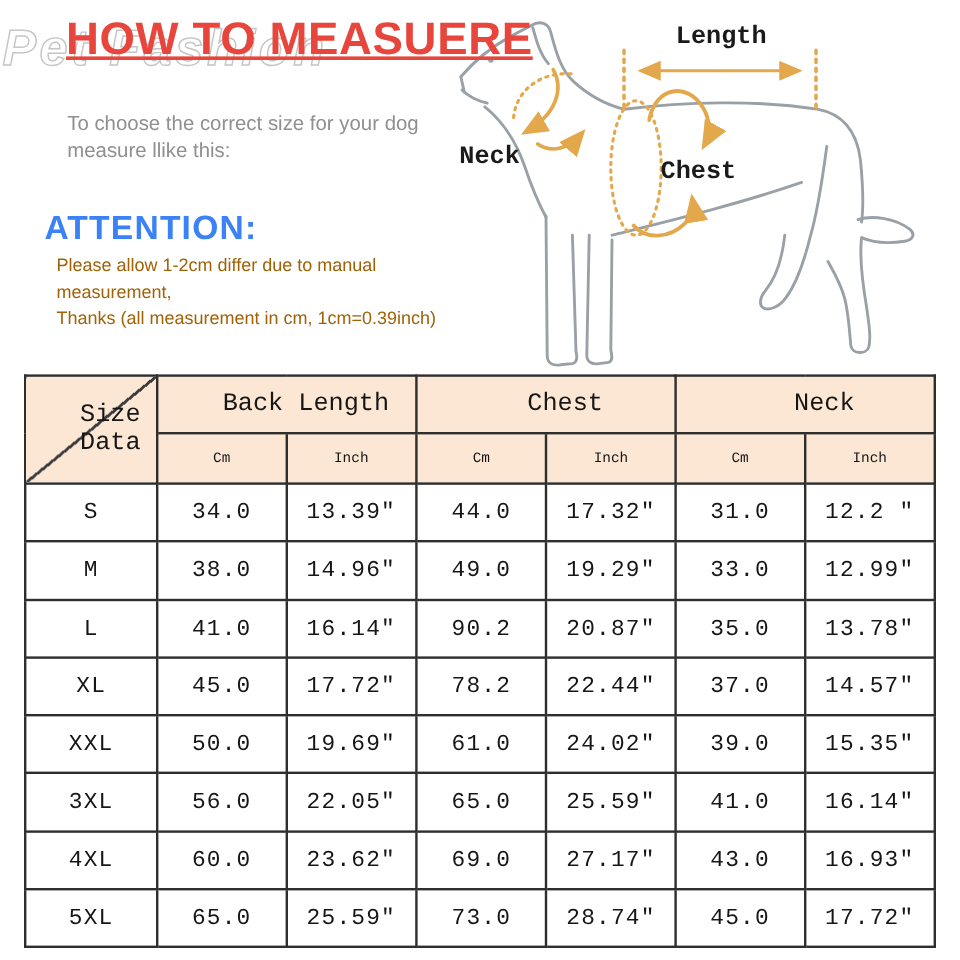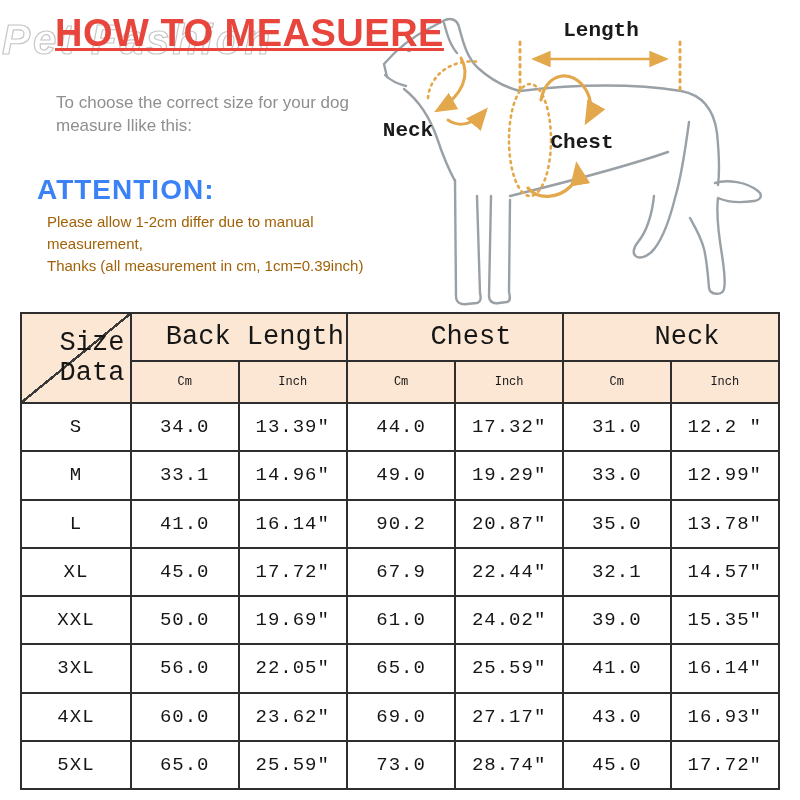--- a/index.html
+++ b/index.html
@@ -40,21 +40,21 @@
   .table-wrap { position:absolute; left:20px; top:312px; width:760px; height:478px; }
   table.size-table {
     width:100%; height:100%; border-collapse:collapse;
     font-family:"Liberation Mono", monospace;
     color:#161616; text-align:center; table-layout:fixed;
   }
   .size-table td, .size-table th {
     border:2px solid #2e2e2e; font-weight:400; padding:0;
   }
   .size-table thead td, .size-table thead th { background:#fbe7d4; }
-  .size-table .group-row th { height:48px; font-size:27px;padding-left:32px; }
+  .size-table .group-row th { height:48px; font-size:21px;padding-left:32px; }
   .size-table .sub-row td { height:42px; font-size:12px; }
   .size-table tbody td { font-size:19px; letter-spacing:1px; background:#fff; }
   .corner-cell {
     position:relative; font-size:20px;
     background:
       linear-gradient(to bottom right,
         rgba(0,0,0,0) calc(50% - 1.2px), #3a3a3a calc(50% - 1.2px),
         #3a3a3a calc(50% + 1.2px), rgba(0,0,0,0) calc(50% + 1.2px)),
       #fbe7d4 !important;
   }
@@ -149,43 +149,43 @@
             <td>S</td>
             <td>34.0</td>
             <td>13.39″</td>
             <td>44.0</td>
             <td>17.32″</td>
             <td>31.0</td>
             <td>12.2 ″</td>
           </tr>
           <tr>
             <td>M</td>
-            <td>33.1</td>
+            <td>38.0</td>
             <td>14.96″</td>
             <td>49.0</td>
             <td>19.29″</td>
             <td>33.0</td>
             <td>12.99″</td>
           </tr>
           <tr>
             <td>L</td>
             <td>41.0</td>
             <td>16.14″</td>
             <td>90.2</td>
             <td>20.87″</td>
             <td>35.0</td>
             <td>13.78″</td>
           </tr>
           <tr>
             <td>XL</td>
             <td>45.0</td>
             <td>17.72″</td>
-            <td>67.9</td>
+            <td>78.2</td>
             <td>22.44″</td>
-            <td>32.1</td>
+            <td>37.0</td>
             <td>14.57″</td>
           </tr>
           <tr>
             <td>XXL</td>
             <td>50.0</td>
             <td>19.69″</td>
             <td>61.0</td>
             <td>24.02″</td>
             <td>39.0</td>
             <td>15.35″</td>

